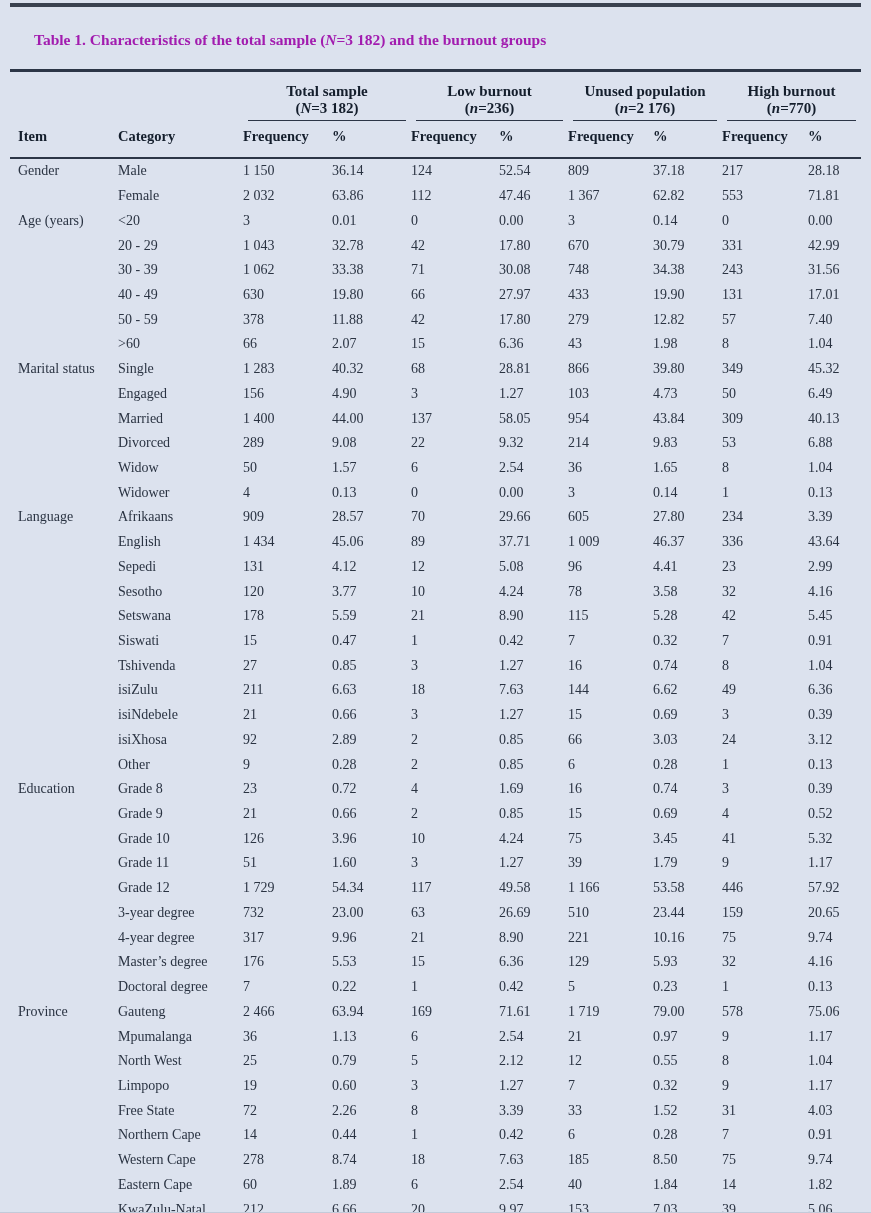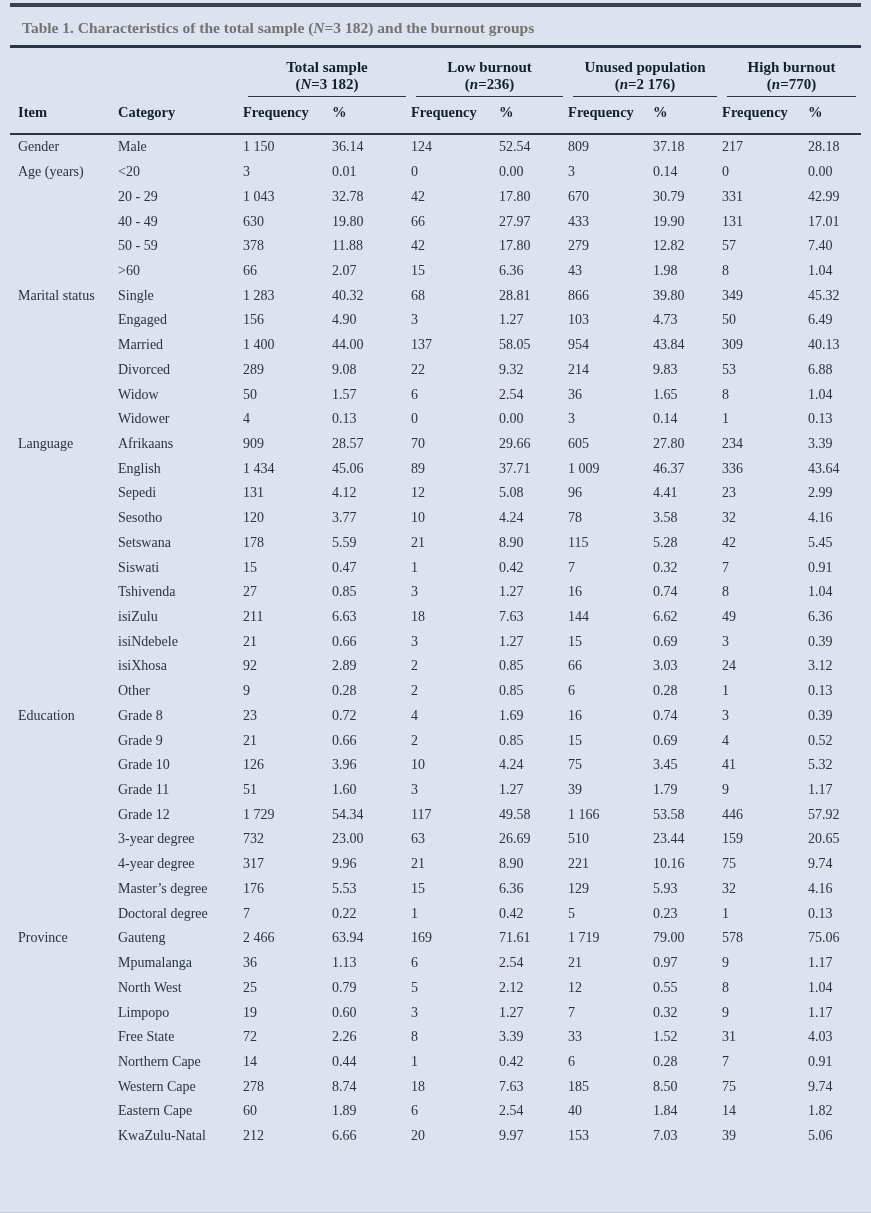--- a/index.html
+++ b/index.html
@@ -32,22 +32,22 @@
   .frame {
     margin: 0 10px;
   }
   .title-block {
     padding: 8px 8px 4px 8px;
     border-bottom: 3px solid #2c3546;
   }
   .table-title {
     font-size: 15.5px;
     font-weight: bold;
-    color: #737373;
-    margin: 4px;
+    color: #a21caf;
+    margin: 16px;
   }
   table {
     width: 100%;
     border-collapse: collapse;
     table-layout: fixed;
   }
   col.c-item     { width: 108px; }
   col.c-category { width: 125px; }
   col.c-f1 { width: 89px; }
   col.c-p1 { width: 79px; }
@@ -176,20 +176,32 @@
             <td>1 150</td>
             <td>36.14</td>
             <td>124</td>
             <td>52.54</td>
             <td>809</td>
             <td>37.18</td>
             <td>217</td>
             <td>28.18</td>
           </tr>
           <tr>
+            <td class="item-cell"></td>
+            <td>Female</td>
+            <td>2 032</td>
+            <td>63.86</td>
+            <td>112</td>
+            <td>47.46</td>
+            <td>1 367</td>
+            <td>62.82</td>
+            <td>553</td>
+            <td>71.81</td>
+          </tr>
+          <tr>
             <td class="item-cell">Age (years)</td>
             <td>&lt;20</td>
             <td>3</td>
             <td>0.01</td>
             <td>0</td>
             <td>0.00</td>
             <td>3</td>
             <td>0.14</td>
             <td>0</td>
             <td>0.00</td>
@@ -198,20 +210,32 @@
             <td class="item-cell"></td>
             <td>20 - 29</td>
             <td>1 043</td>
             <td>32.78</td>
             <td>42</td>
             <td>17.80</td>
             <td>670</td>
             <td>30.79</td>
             <td>331</td>
             <td>42.99</td>
+          </tr>
+          <tr>
+            <td class="item-cell"></td>
+            <td>30 - 39</td>
+            <td>1 062</td>
+            <td>33.38</td>
+            <td>71</td>
+            <td>30.08</td>
+            <td>748</td>
+            <td>34.38</td>
+            <td>243</td>
+            <td>31.56</td>
           </tr>
           <tr>
             <td class="item-cell"></td>
             <td>40 - 49</td>
             <td>630</td>
             <td>19.80</td>
             <td>66</td>
             <td>27.97</td>
             <td>433</td>
             <td>19.90</td>

